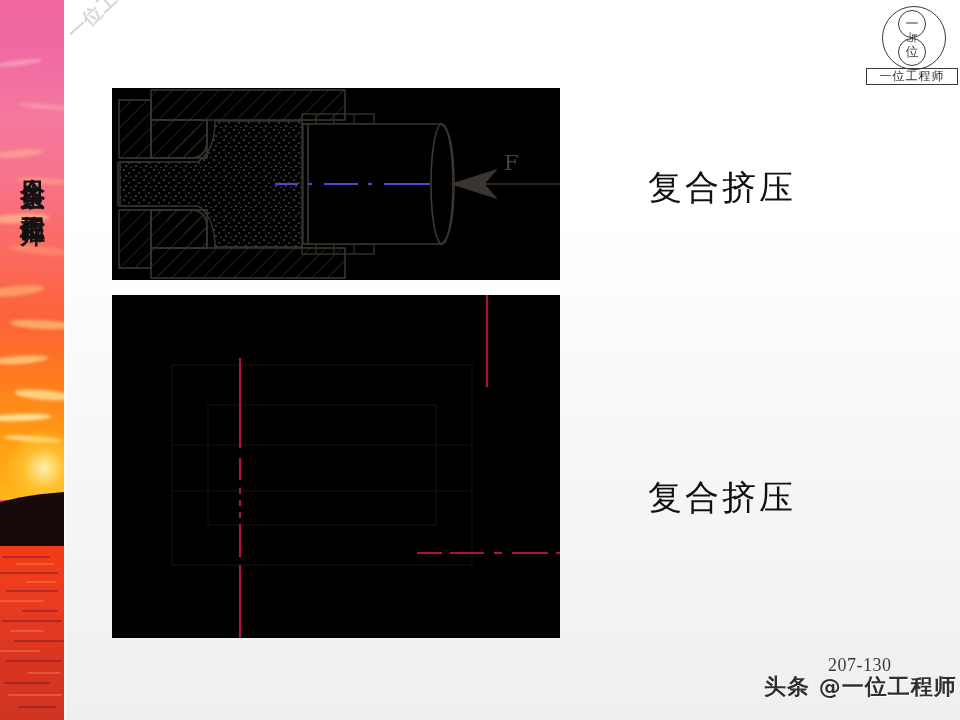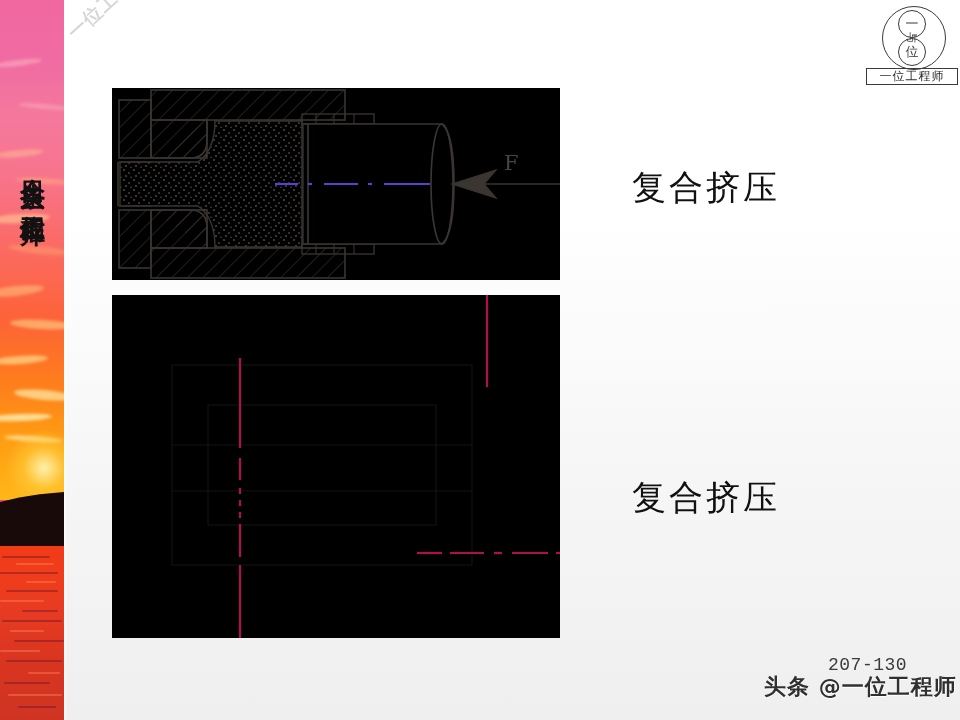--- a/index.html
+++ b/index.html
@@ -209,30 +209,31 @@
   #fig-compound { left: 112px; top: 88px;  width: 448px; height: 192px; }
   #fig-radial   { left: 112px; top: 295px; width: 448px; height: 343px; }
 
   .fig-caption {
     position: absolute;
     font-family: Liberation Sans, sans-serif;
     font-size: 34px;
     color: #111111;
     letter-spacing: 3px;
     white-space: nowrap;
+    margin-left: 16px;
   }
   #cap-compound { left: 632px; top: 165px; }
   #cap-radial   { left: 632px; top: 475px; }
 
   
   .page-number {
     position: absolute;
     left: 828px;
     top: 655px;
-    font-family: Liberation Mono, monospace;
+    font-family: Liberation Serif, serif;
     font-size: 18px;
     color: #3b3b3b;
     letter-spacing: 0.5px;
   }
   .wm-bottom {
     position: absolute;
     left: 764px;
     top: 672px;
     font-family: "DejaVu Sans", "Liberation Sans", sans-serif;
     font-size: 22px;

